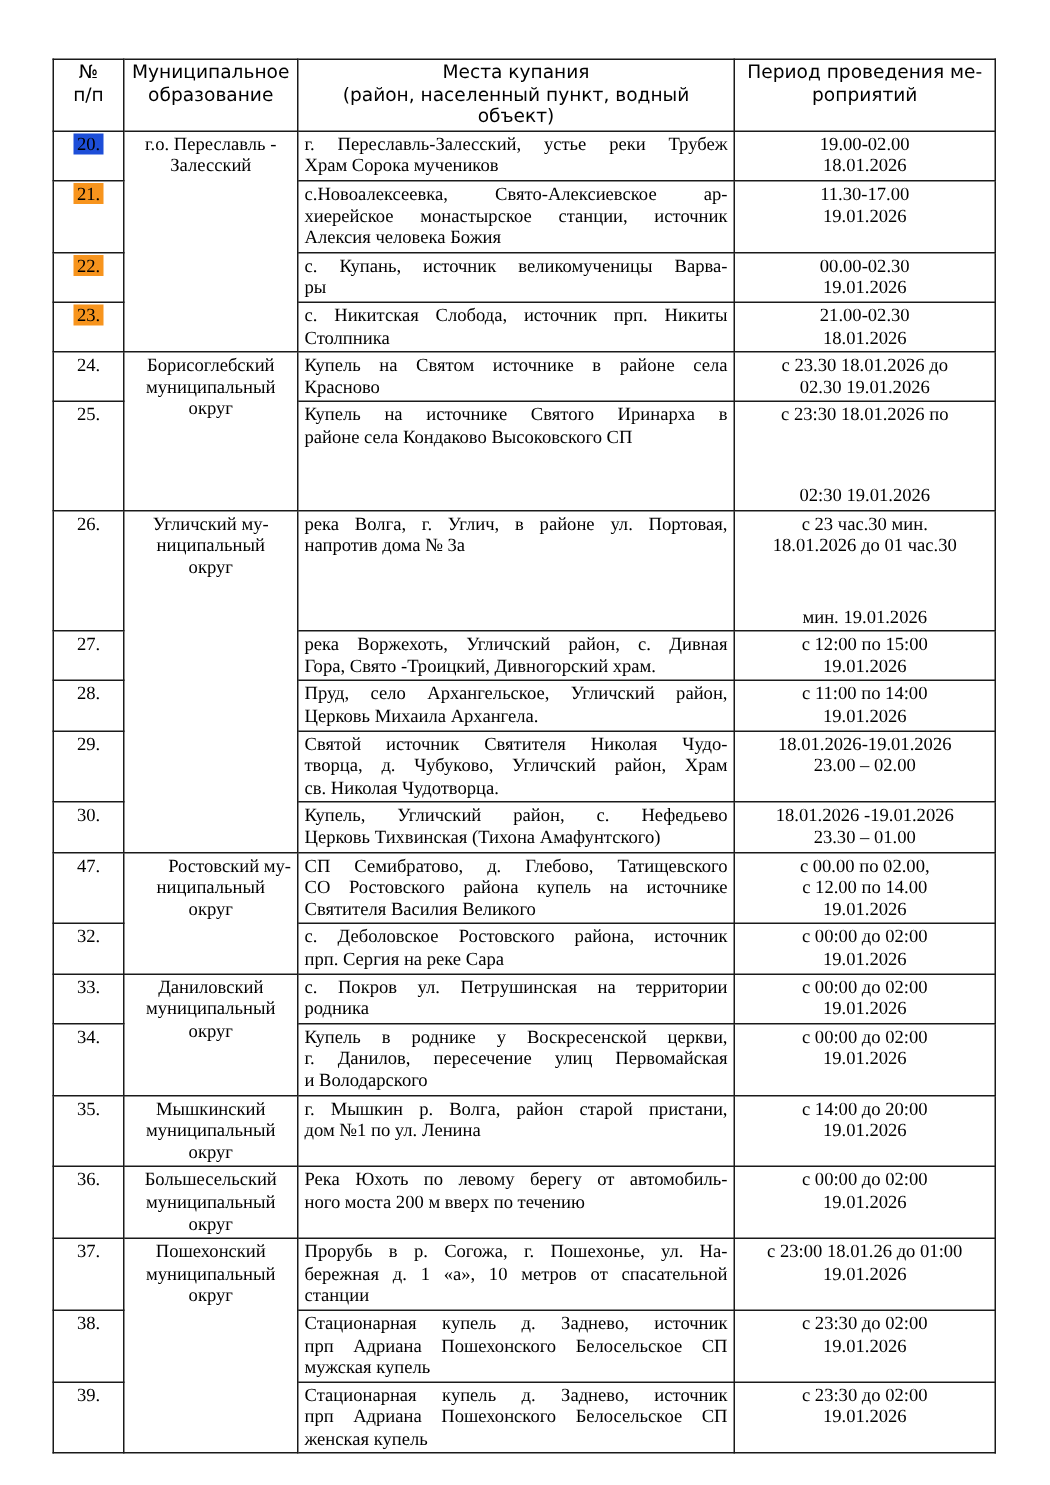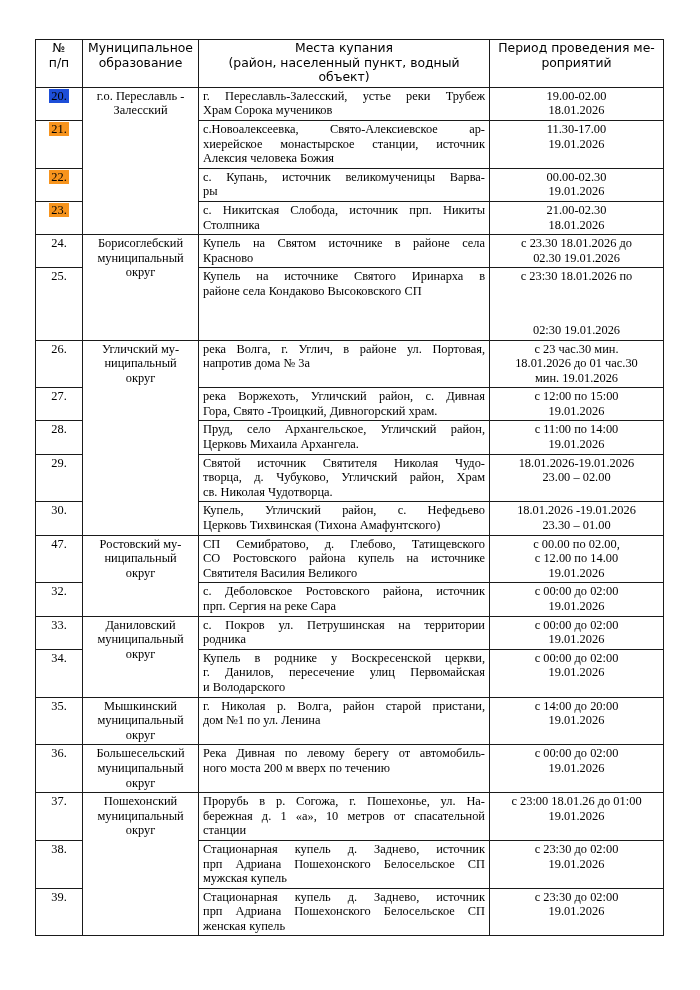--- a/index.html
+++ b/index.html
@@ -212,21 +212,21 @@
             <span class="ln" style="display: block;">ниципальный</span>
             <span class="ln" style="display: block;">округ</span>
           </td>
           <td class="place">
             <span class="ln" style="text-align-last: justify;">река Волга, г. Углич, в районе ул. Портовая,</span>
             <span class="ln">напротив дома № 3а</span>
           </td>
           <td class="time">
             <span class="ln" style="display: block;">с 23 час.30 мин.</span>
             <span class="ln" style="display: block;">18.01.2026 до 01 час.30</span>
-            <span class="ln" style="display: block;">мин. 19.01.2026</span>
+            <span class="ln" style="display: block; margin-top: 33px;">мин. 19.01.2026</span>
           </td>
         </tr>
         <tr>
           <td class="num">27.</td>
           <td class="place">
             <span class="ln" style="text-align-last: justify;">река Воржехоть, Угличский район, с. Дивная</span>
             <span class="ln">Гора, Свято -Троицкий, Дивногорский храм.</span>
           </td>
           <td class="time">
             <span class="ln" style="display: block;">с 12:00 по 15:00</span>
@@ -263,21 +263,21 @@
             <span class="ln">Церковь Тихвинская (Тихона Амафунтского)</span>
           </td>
           <td class="time">
             <span class="ln" style="display: block;">18.01.2026 -19.01.2026</span>
             <span class="ln" style="display: block;">23.30 – 01.00</span>
           </td>
         </tr>
         <tr>
           <td class="num">47.</td>
           <td class="mun merged" rowspan="2">
-            <span class="ln" style="display: block;">Ростовский му-</span>
+            <span class="ln" style="display: block; text-align: right;">Ростовский му-</span>
             <span class="ln" style="display: block;">ниципальный</span>
             <span class="ln" style="display: block;">округ</span>
           </td>
           <td class="place">
             <span class="ln" style="text-align-last: justify;">СП Семибратово, д. Глебово, Татищевского</span>
             <span class="ln" style="text-align-last: justify;">СО Ростовского района купель на источнике</span>
             <span class="ln">Святителя Василия Великого</span>
           </td>
           <td class="time">
             <span class="ln" style="display: block;">с 00.00 по 02.00,</span>
@@ -325,38 +325,38 @@
           </td>
         </tr>
         <tr>
           <td class="num">35.</td>
           <td class="mun merged">
             <span class="ln" style="display: block;">Мышкинский</span>
             <span class="ln" style="display: block;">муниципальный</span>
             <span class="ln" style="display: block;">округ</span>
           </td>
           <td class="place">
-            <span class="ln" style="text-align-last: justify;">г. Николая р. Волга, район старой пристани,</span>
+            <span class="ln" style="text-align-last: justify;">г. Мышкин р. Волга, район старой пристани,</span>
             <span class="ln">дом №1 по ул. Ленина</span>
             <span class="pad1"></span>
           </td>
           <td class="time">
             <span class="ln" style="display: block;">с 14:00 до 20:00</span>
             <span class="ln" style="display: block;">19.01.2026</span>
           </td>
         </tr>
         <tr>
           <td class="num">36.</td>
           <td class="mun merged">
             <span class="ln" style="display: block;">Большесельский</span>
             <span class="ln" style="display: block;">муниципальный</span>
             <span class="ln" style="display: block;">округ</span>
           </td>
           <td class="place">
-            <span class="ln" style="text-align-last: justify;">Река Дивная по левому берегу от автомобиль-</span>
+            <span class="ln" style="text-align-last: justify;">Река Юхоть по левому берегу от автомобиль-</span>
             <span class="ln">ного моста 200 м вверх по течению</span>
             <span class="pad1"></span>
           </td>
           <td class="time">
             <span class="ln" style="display: block;">с 00:00 до 02:00</span>
             <span class="ln" style="display: block;">19.01.2026</span>
           </td>
         </tr>
         <tr>
           <td class="num">37.</td>

